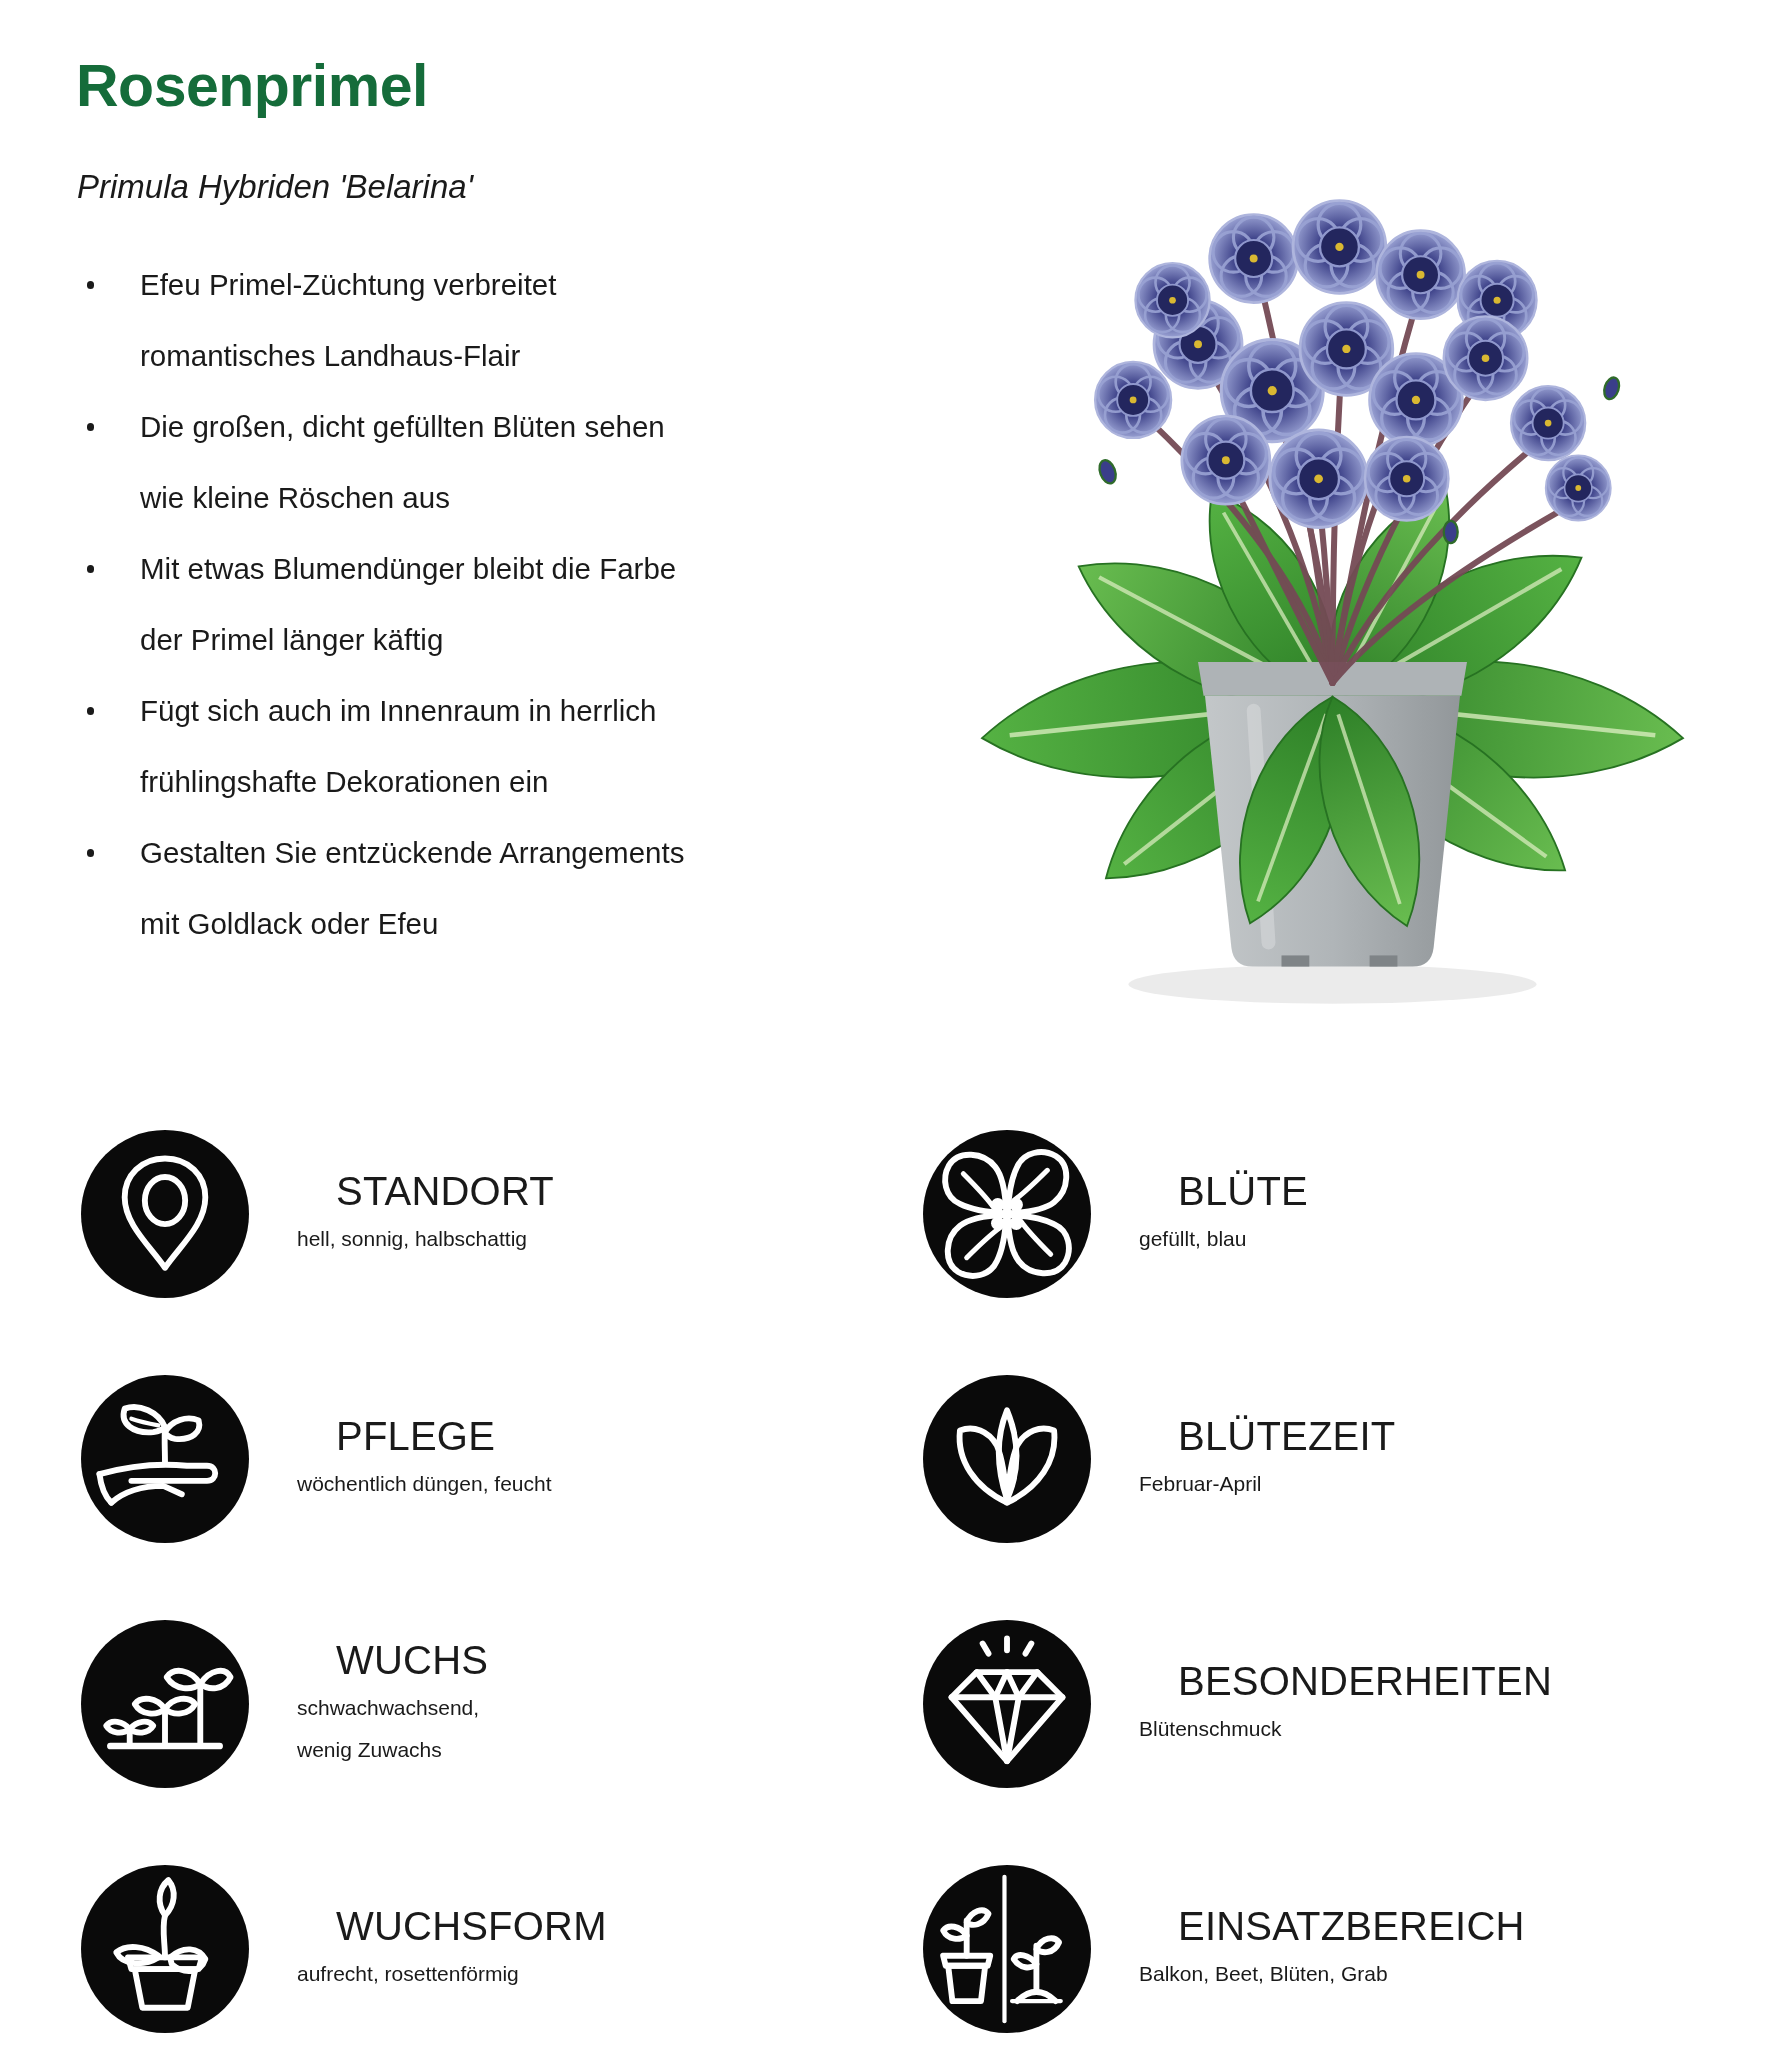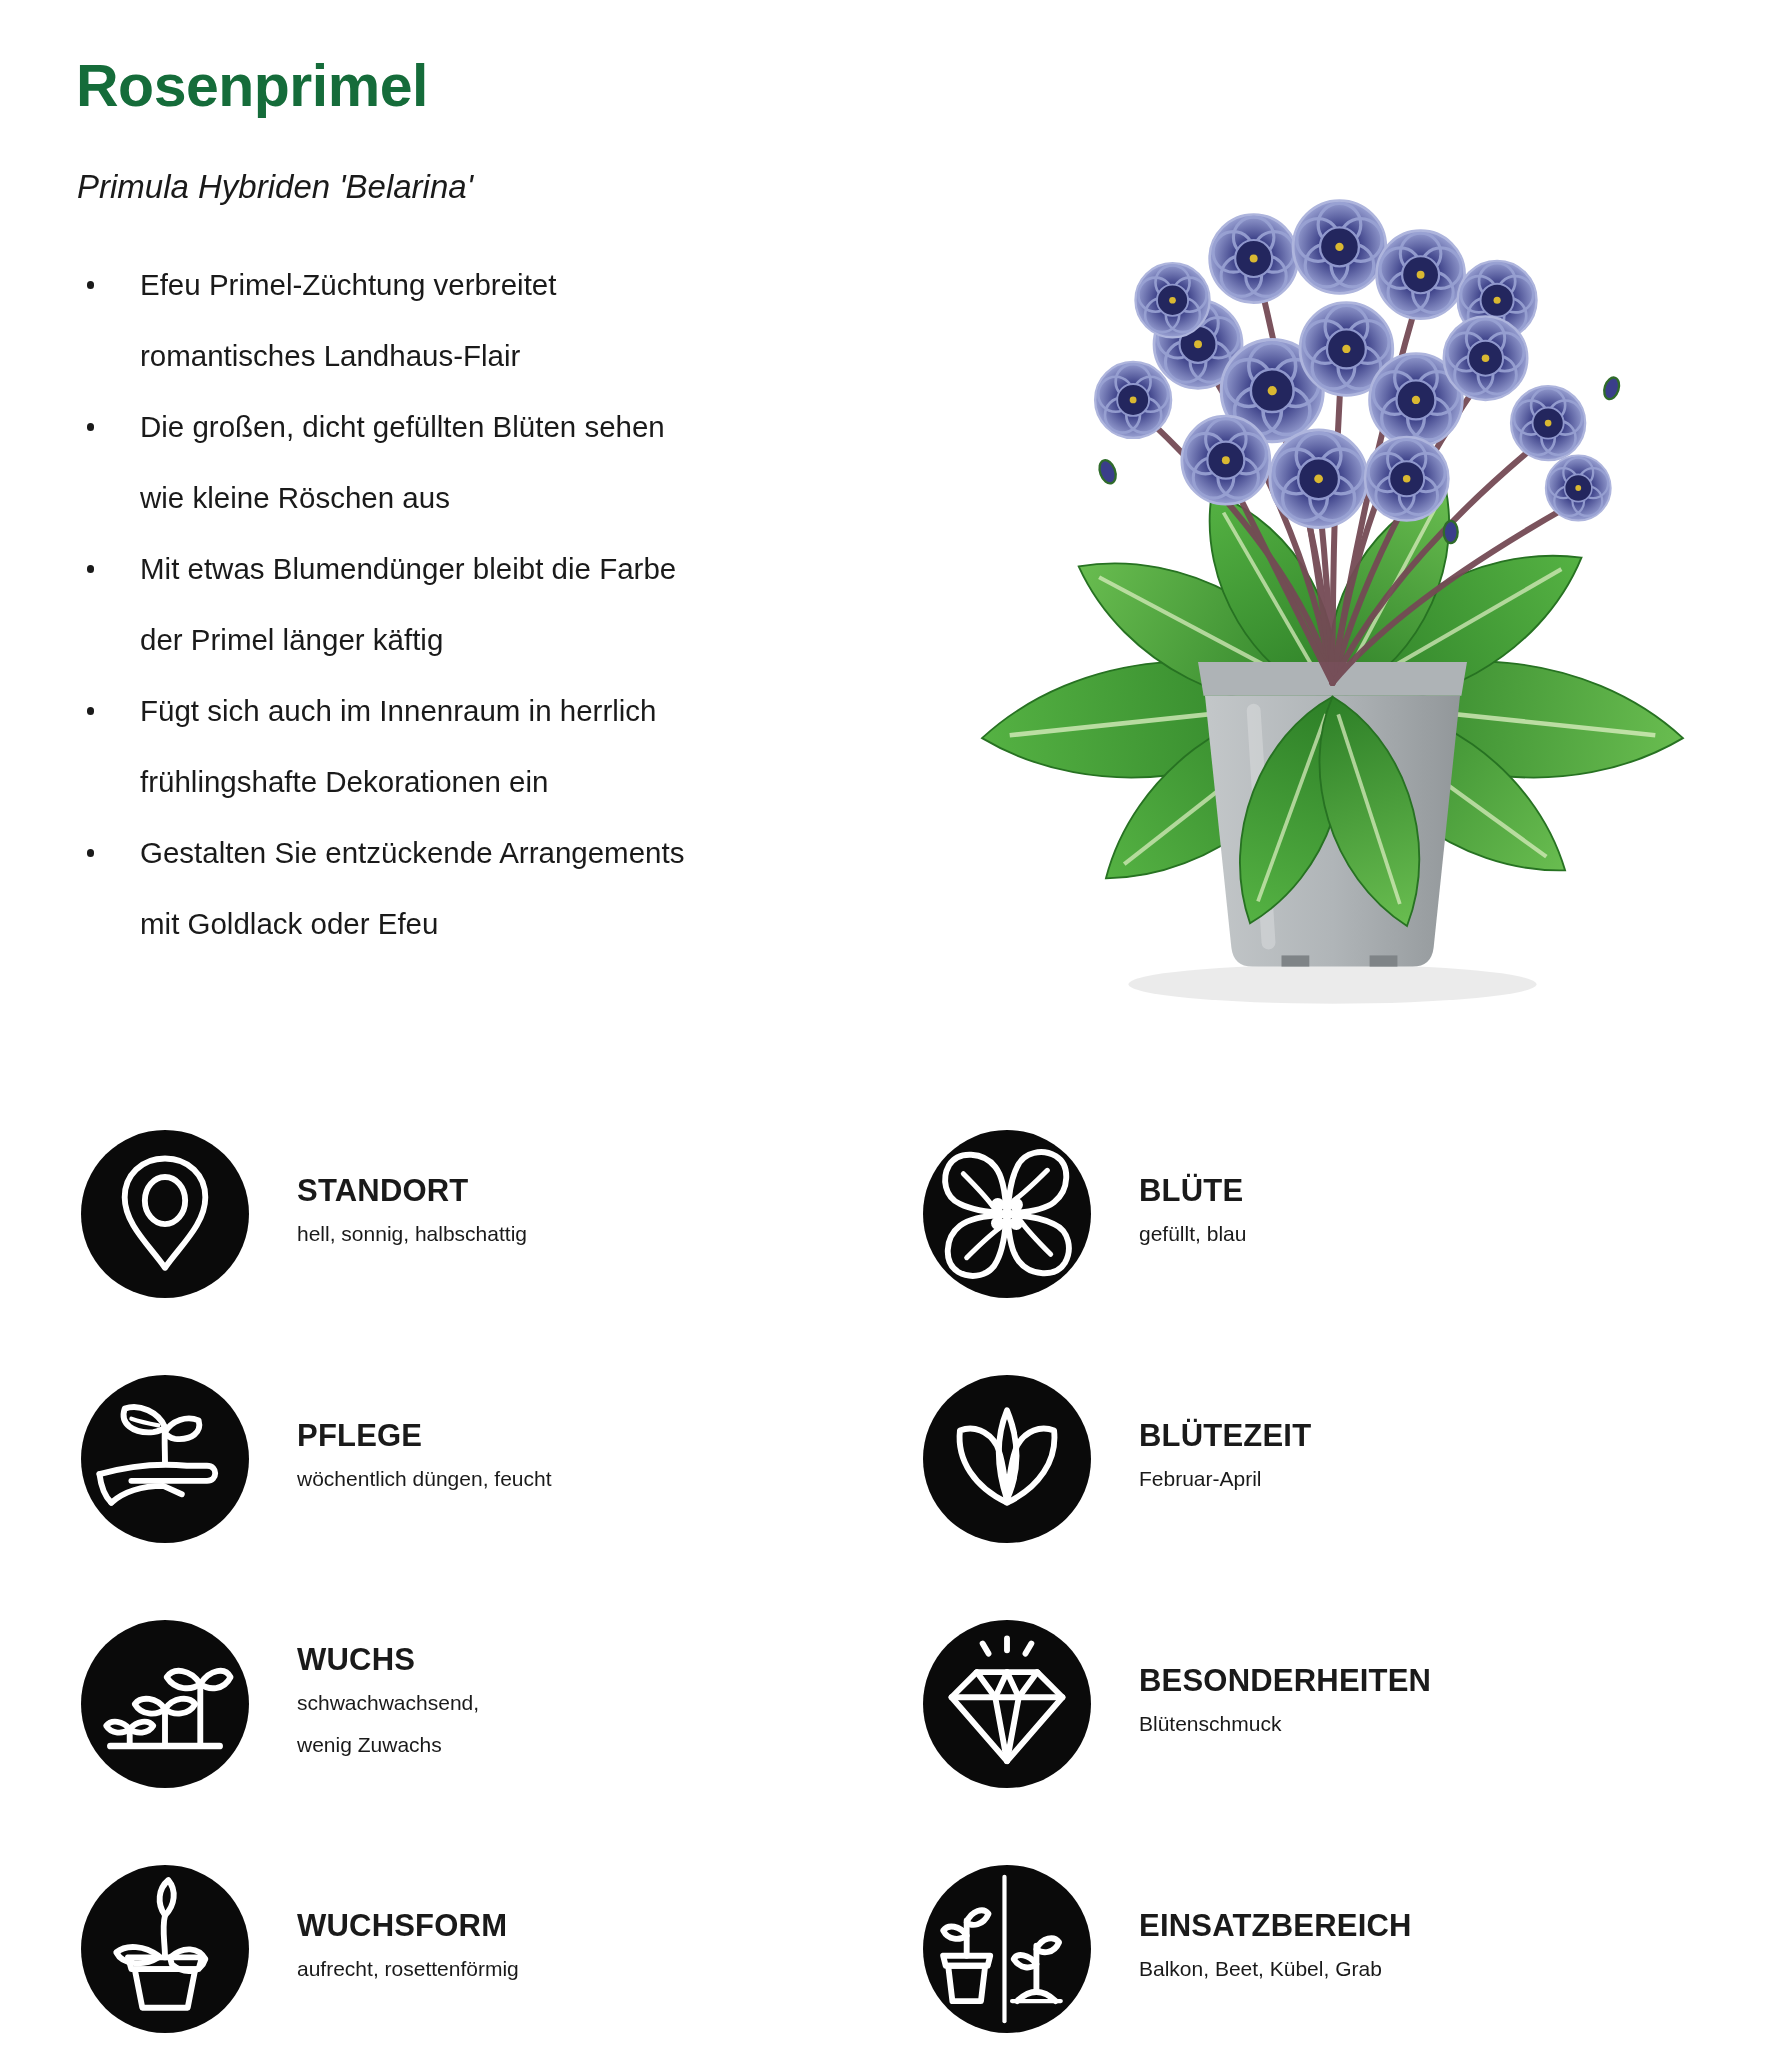--- a/index.html
+++ b/index.html
@@ -31,21 +31,21 @@
     grid-template-rows:repeat(4,168px);row-gap:77px;
   }
   .feature{display:flex;align-items:center;gap:48px;}
   .icon-circle{
     width:168px;height:168px;border-radius:50%;flex:0 0 168px;
     background:var(--icon-circle,#0a0a0a);
     display:flex;align-items:center;justify-content:center;overflow:hidden;
   }
   .icon-circle svg{width:168px;height:168px;display:block;}
   .feature-text{display:flex;flex-direction:column;}
-  .feature-title{font-size:31px;font-weight:700;line-height:1.15;margin-bottom:4.6px;letter-spacing:0.2px;}
+  .feature-title{font-size:40px;font-weight:400;line-height:1.15;margin-bottom:4.6px;letter-spacing:0.2px;margin-left:39px;}
   .feature-desc{font-size:21px;line-height:42px;white-space:nowrap;}
   .ico{fill:none;stroke:#ffffff;stroke-width:7;stroke-linecap:round;stroke-linejoin:round;}
   .ico-fill{fill:#ffffff;stroke:none;}
 </style>
 </head>
 <body>
 
 <div class="page-title">Rosenprimel</div>
 <div class="page-subtitle">Primula Hybriden 'Belarina'</div>
 
@@ -369,18 +369,18 @@
           <path d="M106 162 L 164 162" stroke-width="5"></path>
           <path d="M112 162 Q 135 140, 158 162"></path>
           <path d="M135 150 L 135 96"></path>
           <path d="M135 118 C 126 106, 112 104, 108 112 C 116 124, 128 124, 135 118 Z"></path>
           <path d="M135 100 C 142 86, 156 84, 162 92 C 156 106, 142 106, 135 100 Z"></path>
         </g>
       </svg>
     </div>
     <div class="feature-text">
       <div class="feature-title">EINSATZBEREICH</div>
-      <div class="feature-desc">Balkon, Beet, Kübel, Grab</div>
+      <div class="feature-desc">Balkon, Beet, Blüten, Grab</div>
     </div>
   </div>
 
 </div>
 
 
 </body></html>

